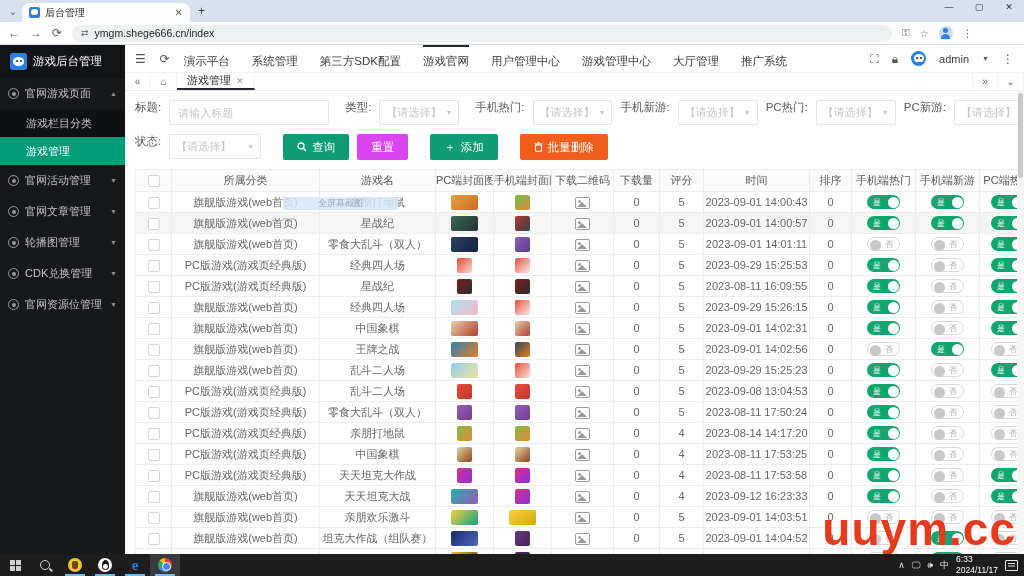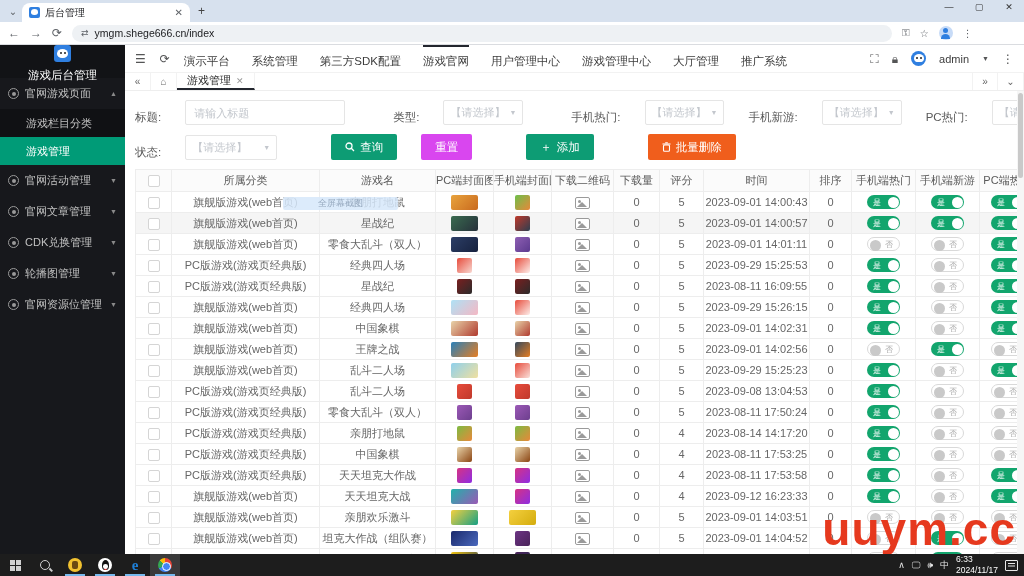--- a/index.html
+++ b/index.html
@@ -24,21 +24,21 @@
   .urlpill .info { color:#5f6368; font-size:9px; }
   .urlpill .u { font-size:10.5px; color:#202124; }
   .urlicons { display:flex; gap:10px; align-items:center; color:#5f6368; font-size:10px; }
   .uavatar { width:14px; height:14px; border-radius:50%; background:#c7dbf7; position:relative; }
   .uavatar:before { content:""; position:absolute; left:4.5px; top:2px; width:5px; height:5px; border-radius:50%; background:#2f7fe0; }
   .uavatar:after { content:""; position:absolute; left:2.5px; top:7.5px; width:9px; height:5px; border-radius:5px 5px 0 0; background:#2f7fe0; }
 
   
   .app { display:flex; height:509px; }
   .sidebar { width:125px; background:#17181c; color:#c2c2c2; flex:none; display:flex; flex-direction:column; }
-  .logo { height:33px; display:flex; align-items:center; gap:6px; padding:0 10px; background:#121316;flex-direction:column; }
+  .logo { height:33px; display:flex; align-items:center; gap:6px; padding:0 10px; background:#121316; }
   .logo-ic { width:17px; height:17px; border-radius:3px; background:#2f7fe0; position:relative; flex:none; }
   .logo-ic:before { content:""; position:absolute; left:3px; top:3.5px; width:11px; height:9px; background:#fff; border-radius:50% 50% 45% 45%; }
   .logo-ic:after { content:""; position:absolute; left:5.5px; top:6.5px; width:2px; height:2px; background:#222; border-radius:50%; box-shadow:4px 0 0 #222; }
   .logo .lt { color:#fff; font-size:11.5px; white-space:nowrap; }
   .snav { flex:1; }
   .sitem { height:31px; display:flex; align-items:center; gap:6px; padding:0 8px; font-size:11px; color:#c2c2c2; cursor:pointer; }
   .sitem .mi { width:11px; height:11px; border:1px solid #9a9a9a; border-radius:50%; position:relative; flex:none; }
   .sitem .mi:after { content:""; position:absolute; left:2.5px; top:2.5px; width:4px; height:4px; border-radius:50%; background:#9a9a9a; }
   .sitem .lbl { flex:1; white-space:nowrap; overflow:hidden; }
   .sitem .arr { font-size:7px; color:#8a8a8a; }
@@ -57,21 +57,21 @@
   .avatar:after { content:""; position:absolute; left:4.5px; top:5.5px; width:2px; height:2px; background:#222; border-radius:50%; box-shadow:4px 0 0 #222; }
   .uname { font-size:11px; color:#3c3c3c; }
   .tabbar { height:18px; background:#fff; border-bottom:1px solid #eee; display:flex; align-items:stretch; }
   .tb-ic { width:26px; display:flex; align-items:center; justify-content:center; color:#666; font-size:10px; border-right:1px solid #f2f2f2; }
   .apptab { display:flex; align-items:center; gap:5px; padding:0 10px; font-size:11px; color:#2b2b2b; border-right:1px solid #f2f2f2; border-bottom:2px solid #23262e; }
   .apptab .x { color:#999; font-size:9px; }
   .tb-right { margin-left:auto; display:flex; }
 
   
   .content { flex:1; background:#fff; padding:9px 8px 0 10px; position:relative; overflow:hidden; }
-  .frow { display:flex; align-items:flex-end; gap:24px; margin-bottom:9px; }
+  .frow { display:flex; align-items:flex-start; gap:8px; margin-bottom:9px; }
   .flabel { font-size:11.5px; color:#595959; white-space:nowrap; }
   .tinput { width:178px; height:25px; border:1px solid #e5e5e5; border-radius:2px; padding:0 8px; font-size:11px; color:#333; background:#fff; }
   .tinput::placeholder { color:#c3c7cd; }
   .sel { height:25px; border:1px solid #e5e5e5; border-radius:2px; background:#fff; display:flex; align-items:center; justify-content:space-between; padding:0 6px; color:#c3c7cd; font-size:11px; cursor:pointer; white-space:nowrap; }
   .sel .caret { font-size:7px; color:#c3c7cd; margin-left:4px; }
   .sel.wide { width:150px; } .sel.small { width:86px; } .sel.med { width:92px; }
   .btn { height:26px; border:none; border-radius:2px; color:#fff; font-size:11.5px; display:inline-flex; align-items:center; gap:5px; padding:0 14px; cursor:pointer; font-family:inherit; }
   .btn.search { background:#0d9c74; }
   .btn.reset { background:#d946ef; }
   .btn.add { background:#0d9c74; }
@@ -177,26 +177,26 @@
             <span class="lbl">官网活动管理</span>
             <span class="arr">▼</span>
           </div>
           <div class="sitem">
             <span class="mi"></span>
             <span class="lbl">官网文章管理</span>
             <span class="arr">▼</span>
           </div>
           <div class="sitem">
             <span class="mi"></span>
-            <span class="lbl">CDK兑换管理</span>
+            <span class="lbl">轮播图管理</span>
             <span class="arr">▼</span>
           </div>
           <div class="sitem">
             <span class="mi"></span>
-            <span class="lbl">轮播图管理</span>
+            <span class="lbl">CDK兑换管理</span>
             <span class="arr">▼</span>
           </div>
           <div class="sitem">
             <span class="mi"></span>
             <span class="lbl">官网资源位管理</span>
             <span class="arr">▼</span>
           </div>
         </div>
     </div>
 

